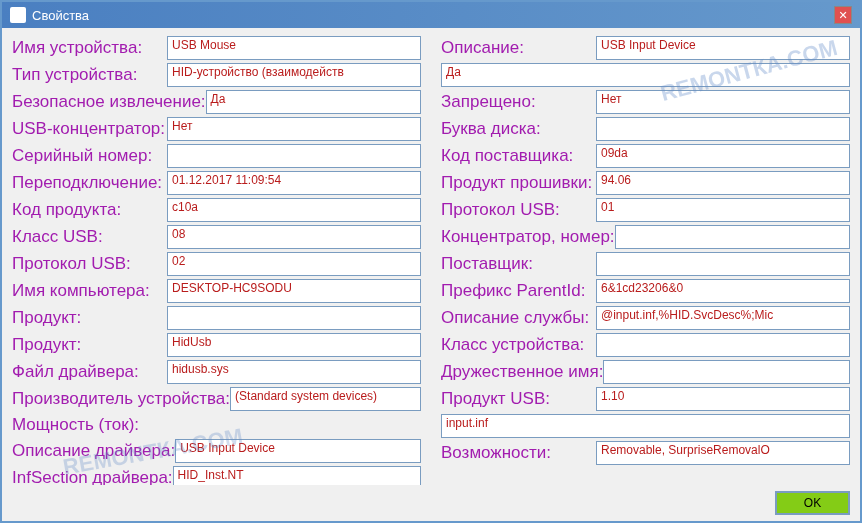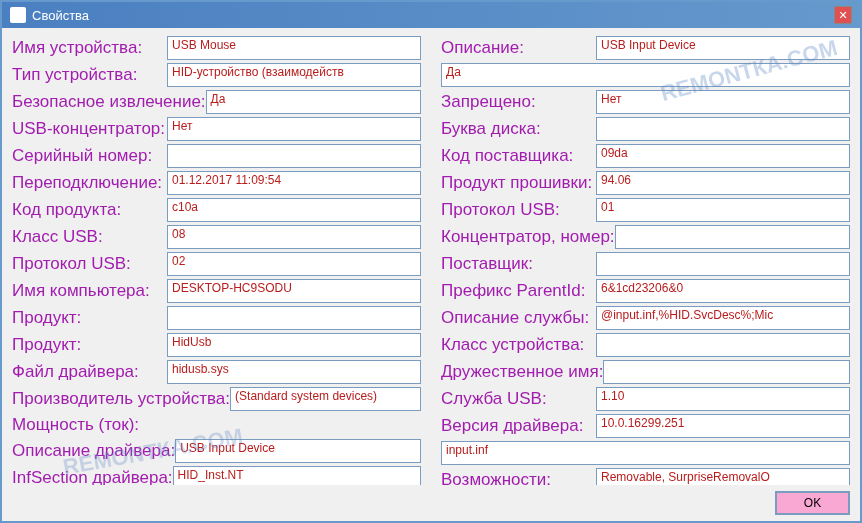--- a/index.html
+++ b/index.html
@@ -134,21 +134,21 @@
     }
     .footer {
       display: flex;
       justify-content: flex-end;
       padding: 6px 10px 6px 0;
       flex-shrink: 0;
     }
     .ok-btn {
       width: 75px;
       height: 24px;
-      background: #f9a8d4;
+      background: #84cc16;
       border: 2px solid #7a9cc0;
       font-size: 12px;
       cursor: pointer;
       display: flex;
       align-items: center;
       justify-content: center;
     }
   </style>
 </head>
 <body>
@@ -288,26 +288,22 @@
           </div>
           <div class="field-row">
             <div class="field-label">Класс устройства:</div>
             <div class="field-value empty"></div>
           </div>
           <div class="field-row">
             <div class="field-label">Дружественное имя:</div>
             <div class="field-value empty"></div>
           </div>
           <div class="field-row">
-            <div class="field-label">Служба USB:</div>
+            <div class="field-label">Продукт USB:</div>
             <div class="field-value">1.10</div>
-          </div>
-          <div class="field-row">
-            <div class="field-label">Версия драйвера:</div>
-            <div class="field-value">10.0.16299.251</div>
           </div>
           <div class="field-row">
             <div class="field-value">input.inf</div>
           </div>
           <div class="field-row">
             <div class="field-label">Возможности:</div>
             <div class="field-value">Removable, SurpriseRemovalO</div>
           </div>
         </div>
     </div>

